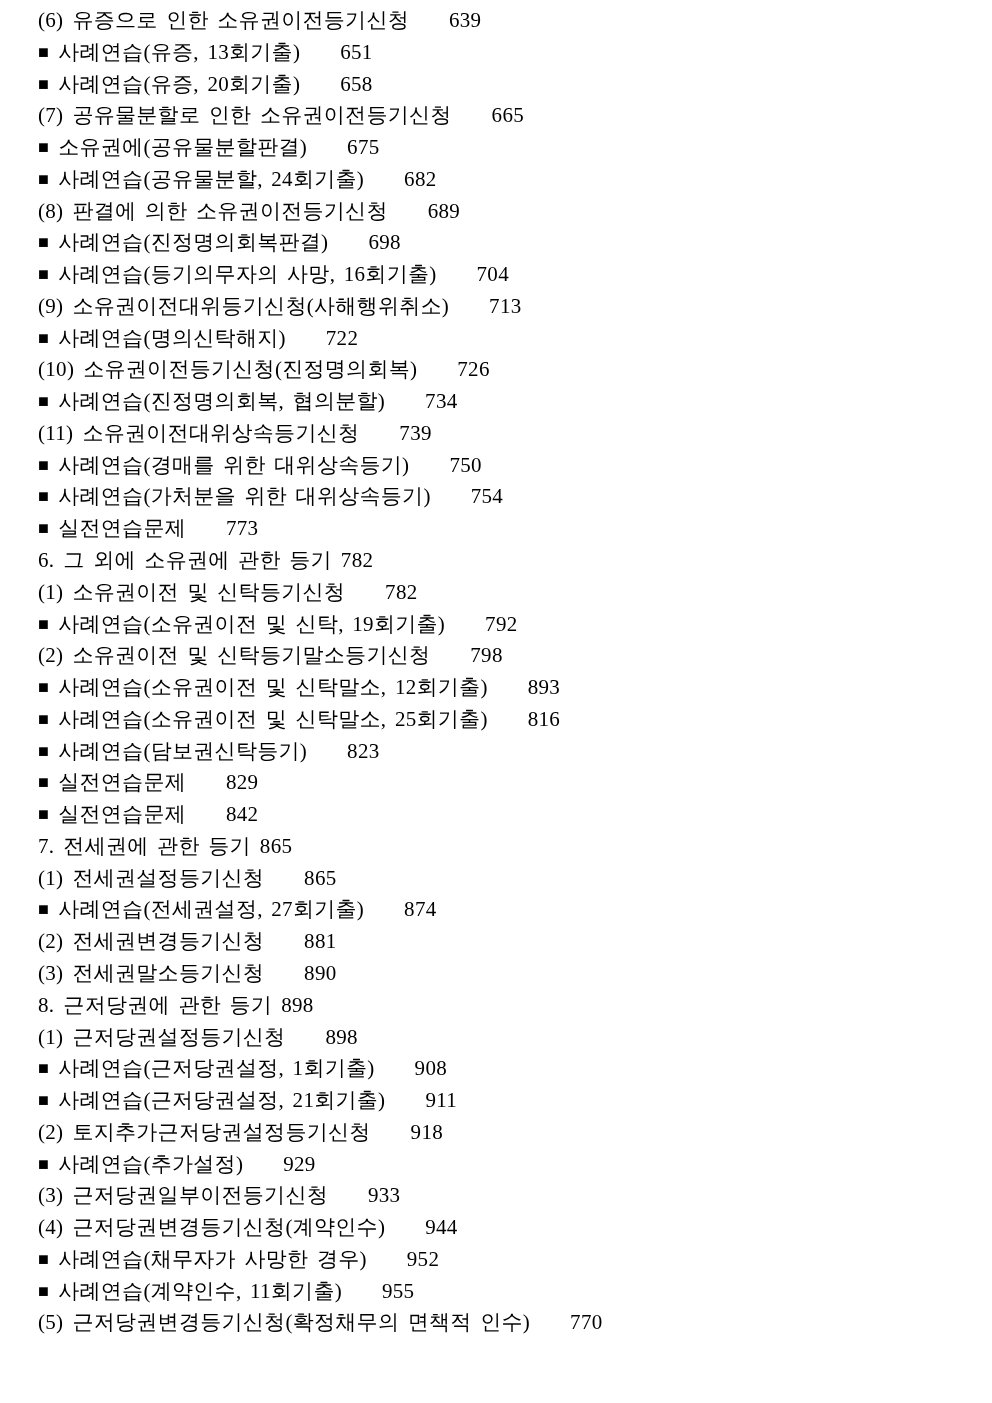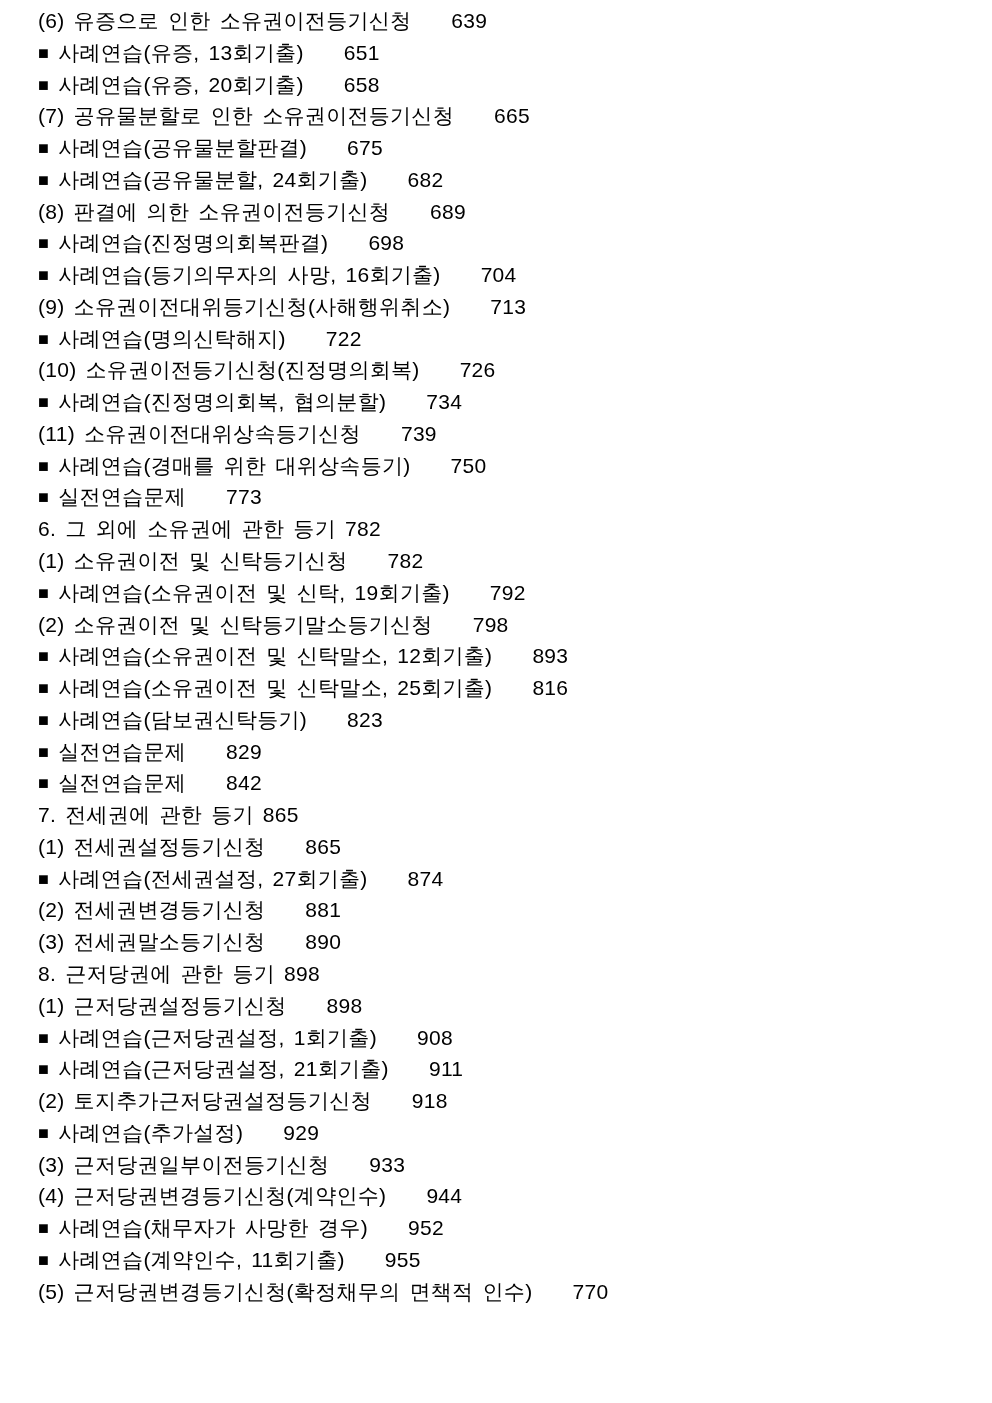--- a/index.html
+++ b/index.html
@@ -6,21 +6,21 @@
     margin: 0;
     padding: 0;
     background: #ffffff;
   }
   .page {
     position: relative;
     width: 992px;
     height: 1403px;
     background: #ffffff;
     overflow: hidden;
-    font-family: Liberation Sans, sans-serif;
+    font-family: Liberation Serif, serif;
     color: #000000;
     box-sizing: border-box;
     padding: 5px 20px 12px 38px;
   }
   .toc-list {
     display: block;
   }
   .toc-row {
     display: block;
     height: 31.77px;
@@ -58,21 +58,21 @@
       <div class="toc-row case">
     <span class="marker">■</span><span class="label">사례연습(유증, 13회기출)</span><span class="page-num">651</span>
   </div>
       <div class="toc-row case">
     <span class="marker">■</span><span class="label">사례연습(유증, 20회기출)</span><span class="page-num">658</span>
   </div>
       <div class="toc-row item">
     <span class="marker">(7)</span><span class="label">공유물분할로 인한 소유권이전등기신청</span><span class="page-num">665</span>
   </div>
       <div class="toc-row case">
-    <span class="marker">■</span><span class="label">사례연습(공유물분할판결)</span><span class="page-num">675</span>
+    <span class="marker">■</span><span class="label">소유권에(공유물분할판결)</span><span class="page-num">675</span>
   </div>
       <div class="toc-row case">
     <span class="marker">■</span><span class="label">사례연습(공유물분할, 24회기출)</span><span class="page-num">682</span>
   </div>
       <div class="toc-row item">
     <span class="marker">(8)</span><span class="label">판결에 의한 소유권이전등기신청</span><span class="page-num">689</span>
   </div>
       <div class="toc-row case">
     <span class="marker">■</span><span class="label">사례연습(진정명의회복판결)</span><span class="page-num">698</span>
   </div>
@@ -89,20 +89,23 @@
     <span class="marker">(10)</span><span class="label">소유권이전등기신청(진정명의회복)</span><span class="page-num">726</span>
   </div>
       <div class="toc-row case">
     <span class="marker">■</span><span class="label">사례연습(진정명의회복, 협의분할)</span><span class="page-num">734</span>
   </div>
       <div class="toc-row item">
     <span class="marker">(11)</span><span class="label">소유권이전대위상속등기신청</span><span class="page-num">739</span>
   </div>
       <div class="toc-row case">
     <span class="marker">■</span><span class="label">사례연습(경매를 위한 대위상속등기)</span><span class="page-num">750</span>
+  </div>
+      <div class="toc-row case">
+    <span class="marker">■</span><span class="label">사례연습(가처분을 위한 대위상속등기)</span><span class="page-num">754</span>
   </div>
       <div class="toc-row case">
     <span class="marker">■</span><span class="label">실전연습문제</span><span class="page-num">773</span>
   </div>
       <div class="toc-row section">
     <span class="marker">6.</span><span class="label">그 외에 소유권에 관한 등기</span><span class="page-num">782</span>
   </div>
       <div class="toc-row item">
     <span class="marker">(1)</span><span class="label">소유권이전 및 신탁등기신청</span><span class="page-num">782</span>
   </div>

